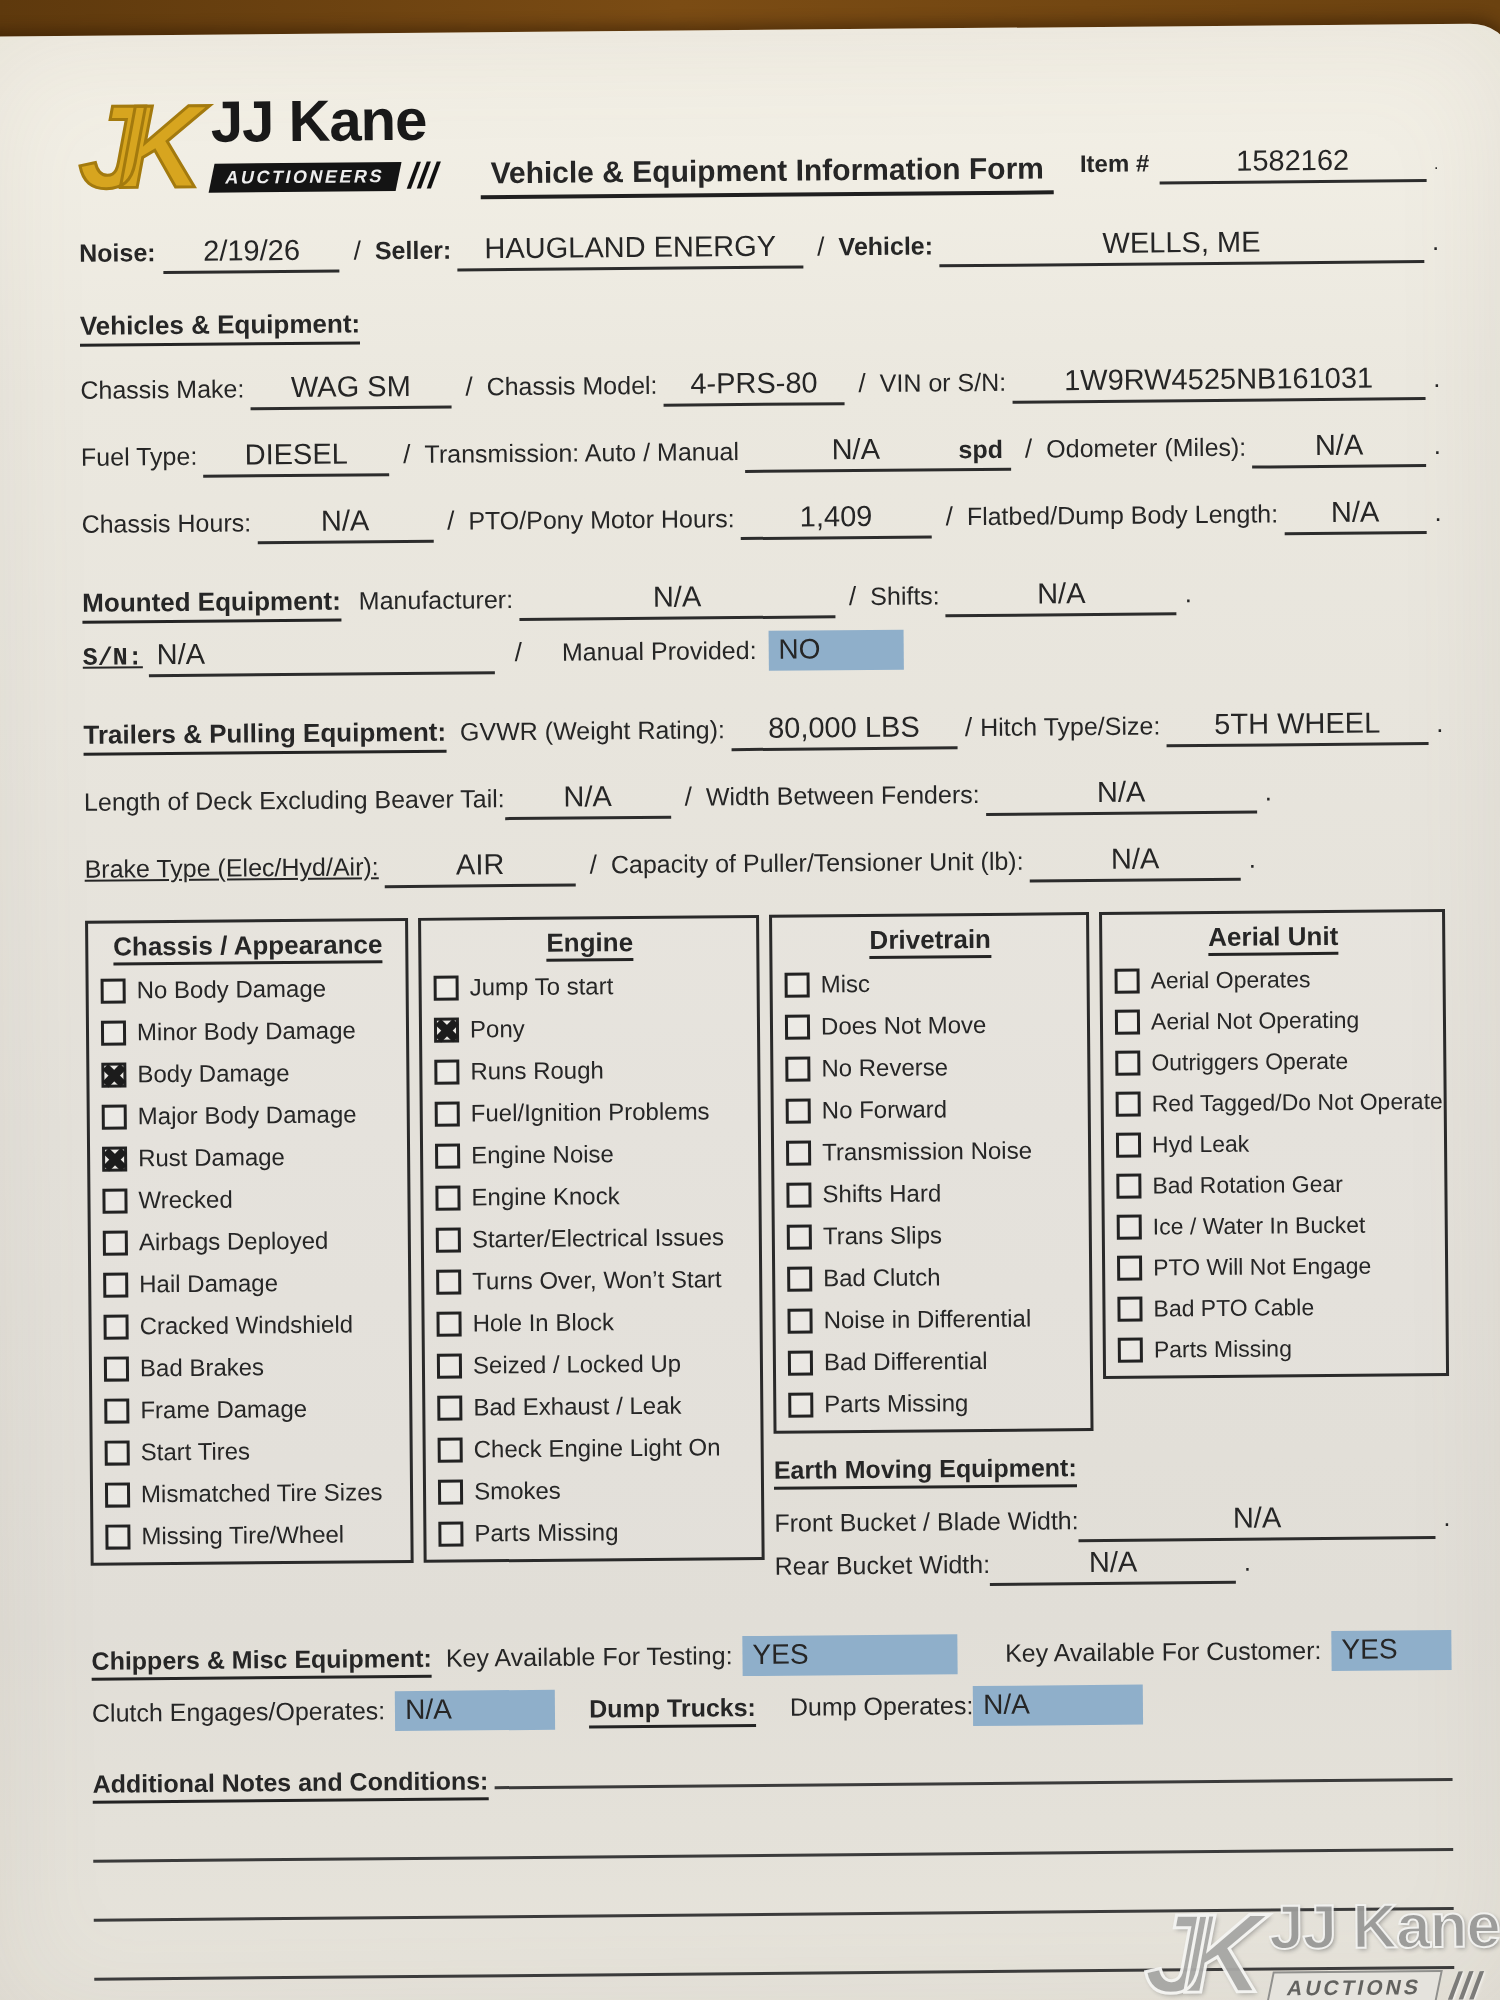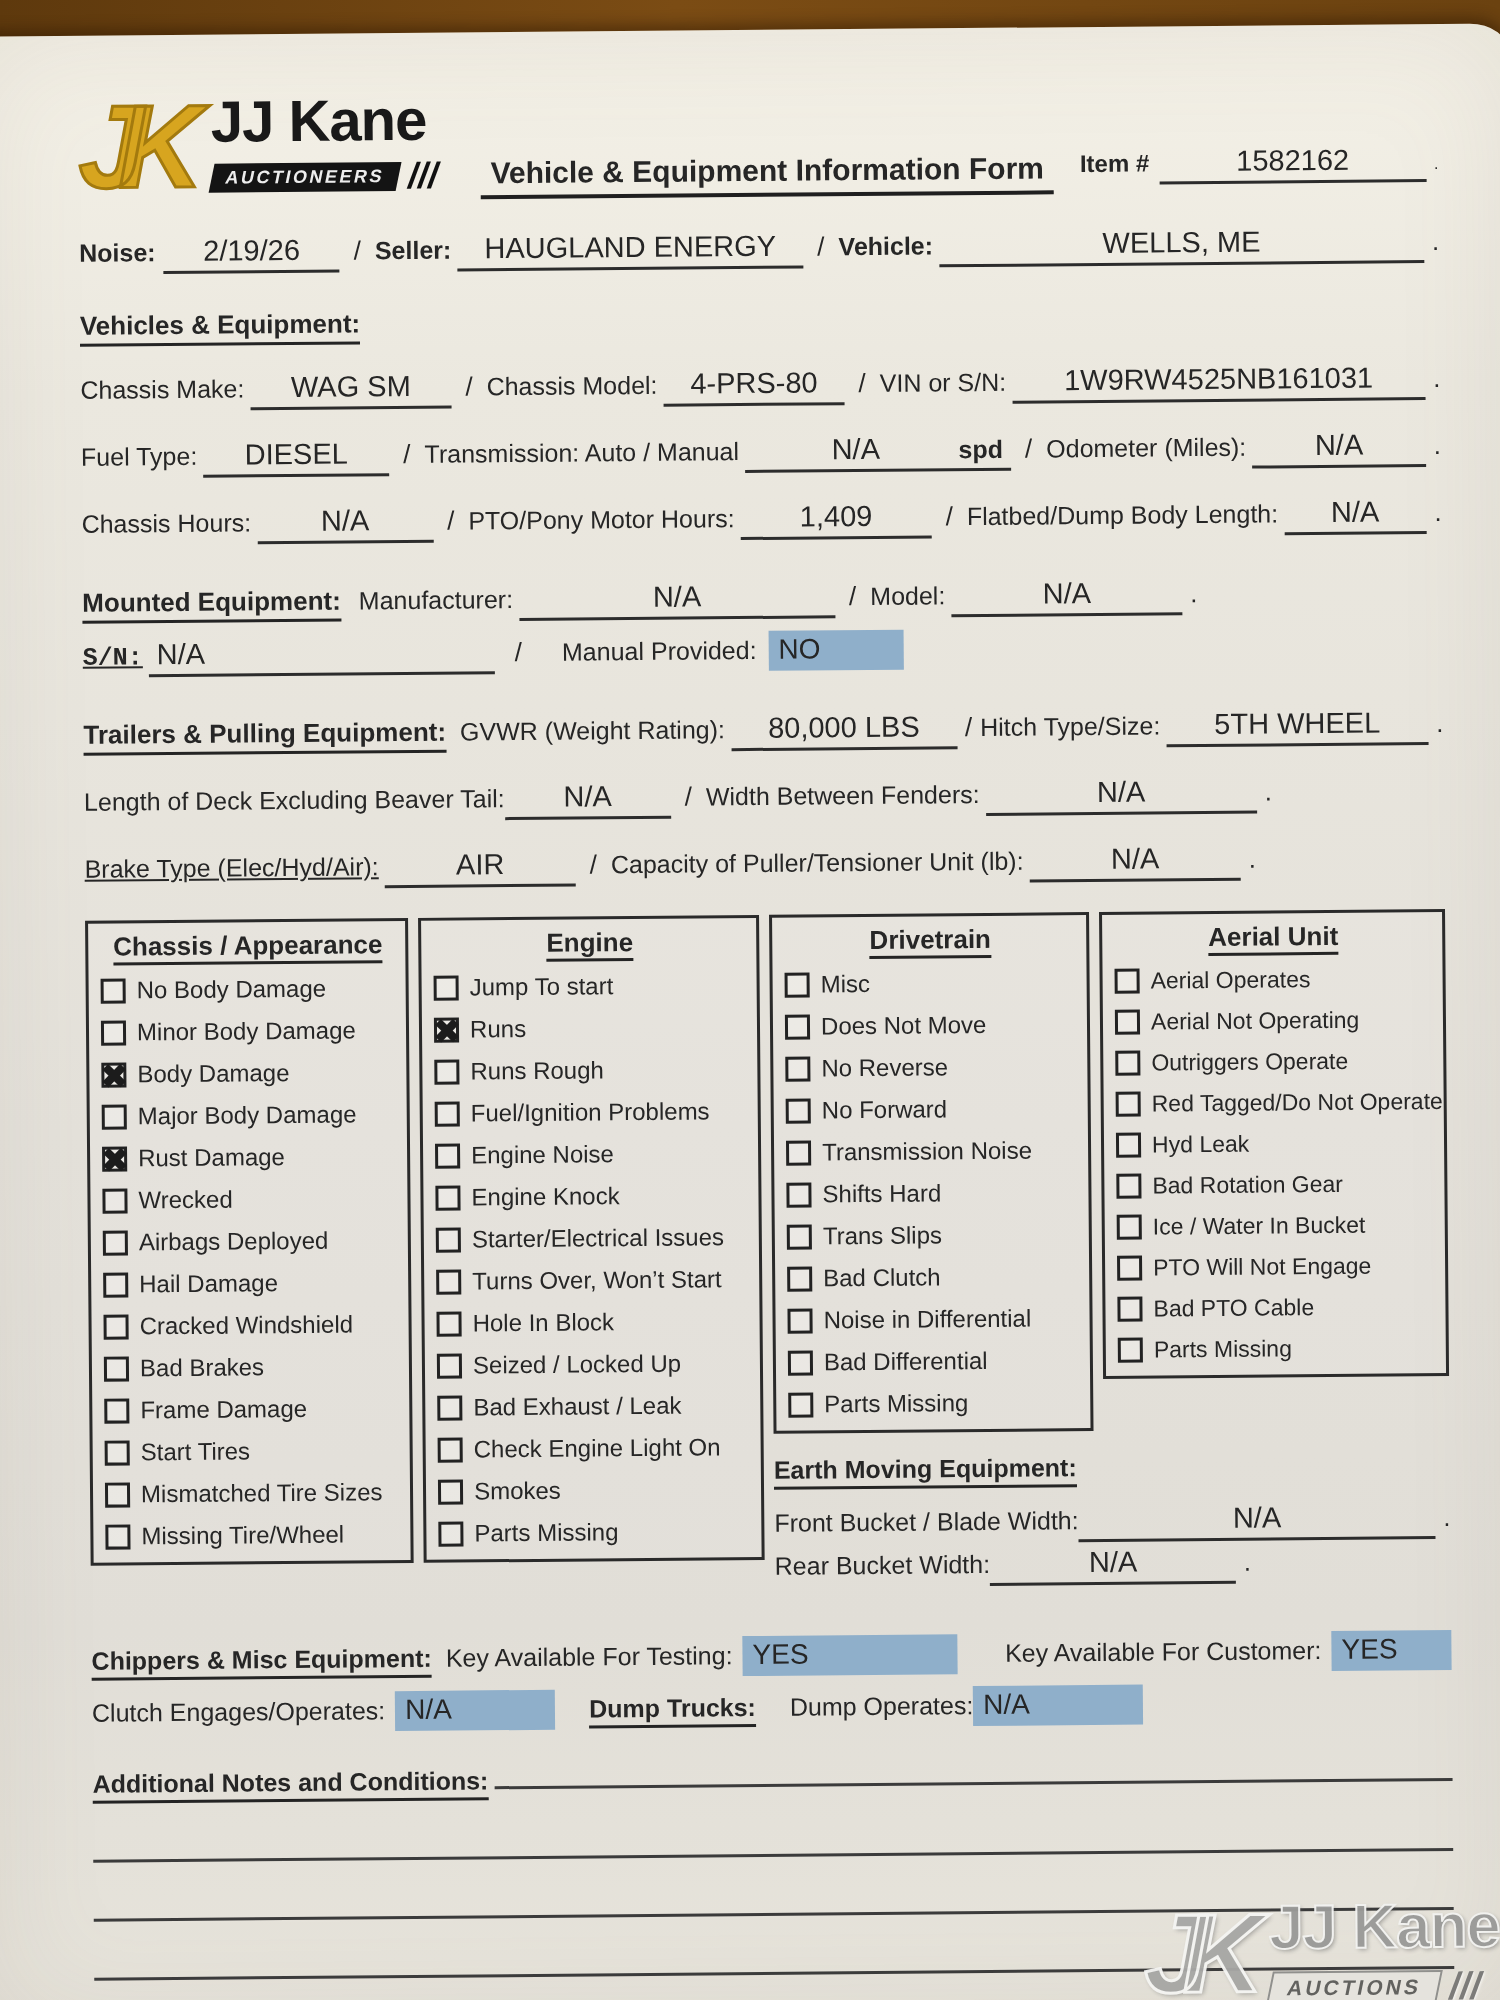--- a/index.html
+++ b/index.html
@@ -154,21 +154,21 @@
     <span class="lbl">Flatbed/Dump Body Length:</span>
     <span class="fill grow" style="margin-left:6px;">N/A</span>
     <span class="dot">.</span>
   </div>
 
   <div class="row mt40">
     <span class="hd">Mounted Equipment:</span>
     <span class="lbl" style="margin-left:18px;">Manufacturer:</span>
     <span class="fill" style="width:300px;margin-left:6px;">N/A</span>
     <span class="sep">/</span>
-    <span class="lbl">Model:</span>
+    <span class="lbl">Shifts:</span>
     <span class="fill" style="width:215px;margin-left:6px;">N/A</span>
     <span class="dot">.</span>
   </div>
 
   <div class="row mt10">
     <span class="lbl b" style="text-decoration:underline;font-family:Liberation Mono, monospace;">S/N:</span>
     <span class="fill" style="width:330px;margin-left:6px;text-align:left;justify-content:flex-start;">N/A</span>
     <span class="sep" style="margin:0 40px 0 20px;">/</span>
     <span class="lbl">Manual Provided:</span>
     <span class="hl" style="width:135px;margin-left:12px;">NO</span>
@@ -284,21 +284,21 @@
       <div class="clist-title"><span>Engine</span></div>
       <div>
 
           <div class="citem">
             <span class="cbox"></span>
             <span class="clabel">Jump To start</span>
           </div>
 
           <div class="citem">
             <span class="cbox checked"></span>
-            <span class="clabel">Runs</span>
+            <span class="clabel">Pony</span>
           </div>
 
           <div class="citem">
             <span class="cbox"></span>
             <span class="clabel">Runs Rough</span>
           </div>
 
           <div class="citem">
             <span class="cbox"></span>
             <span class="clabel">Fuel/Ignition Problems</span>

